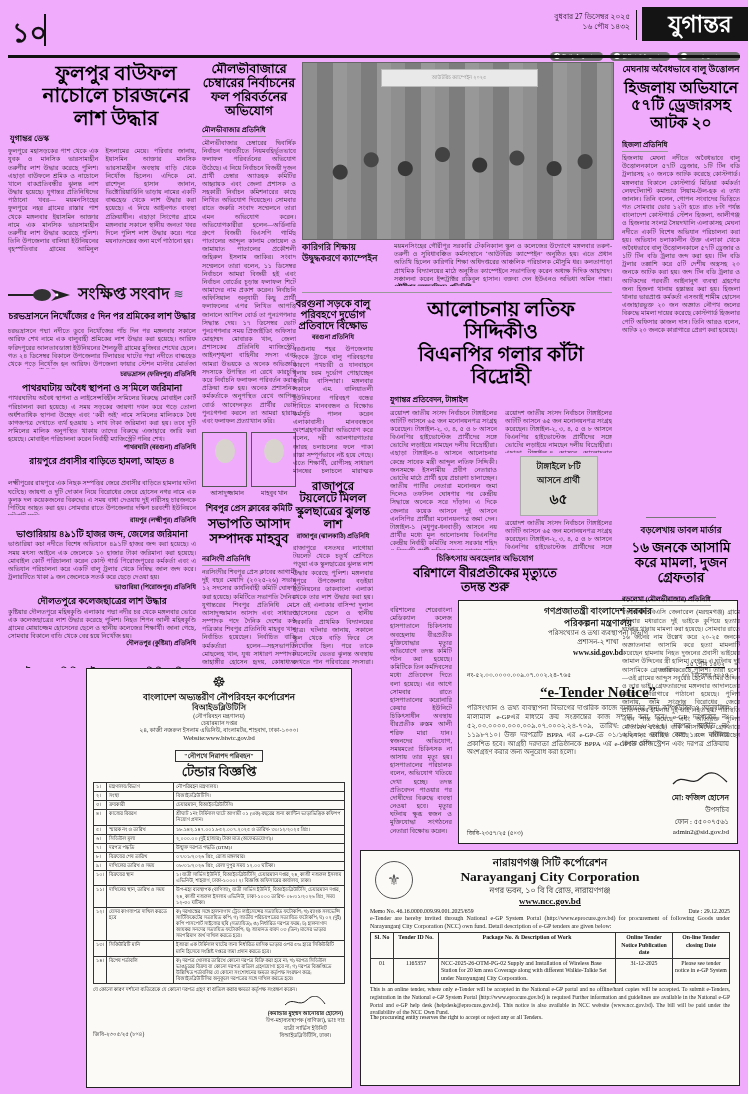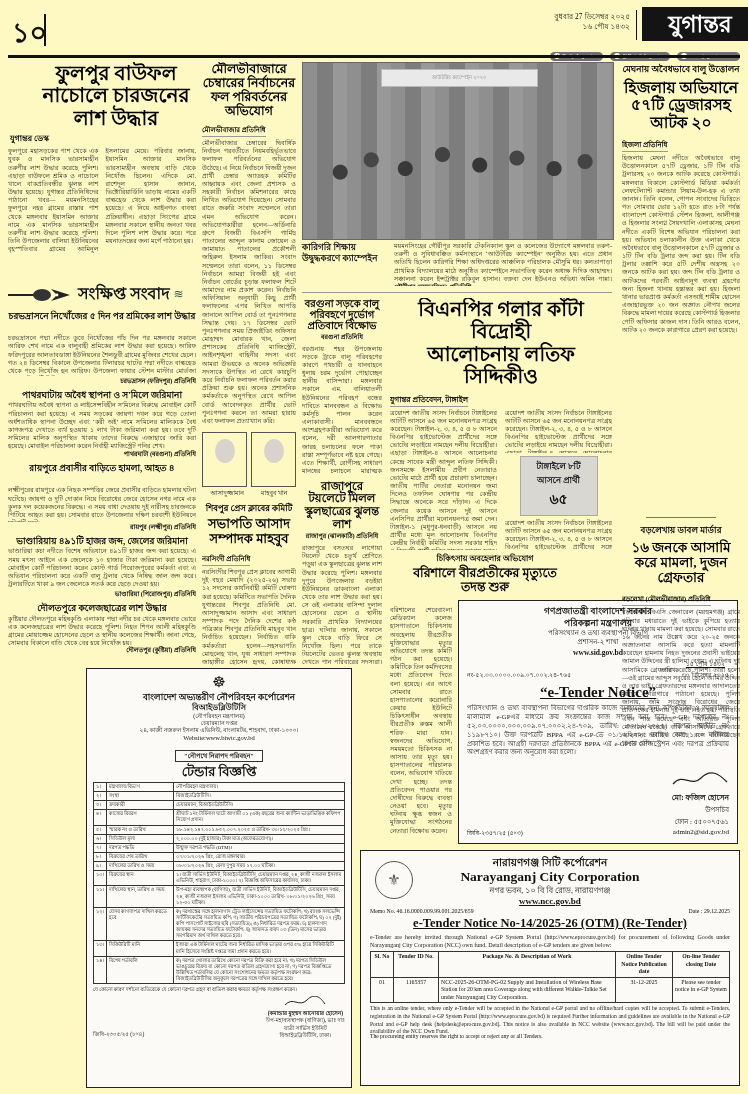--- a/index.html
+++ b/index.html
@@ -1,16 +1,16 @@
 <!DOCTYPE html>
 <html><head>
 <meta charset="utf-8">
 <style>
   html,body{margin:0;padding:0;background:#dddbd6;}
-  #page{position:relative;width:748px;height:1094px;margin:0 auto;background:#fef9c3;
+  #page{position:relative;width:748px;height:1094px;margin:0 auto;background:#f0abfc;
         font-family:"Liberation Serif",serif;color:#111;overflow:hidden;}
   .abs{position:absolute;}
   .j{text-align:justify;font-size:6.3px;line-height:1.3;color:#1d1d1d;overflow:hidden;}
   .hl{font-weight:bold;text-align:center;color:#000;line-height:1.12;}
   .by{font-weight:bold;font-size:7px;color:#000;}
   .kick{font-weight:bold;text-align:center;color:#000;}
   .rule{background:#111;}
   .box{border:1px solid #222;background:#fbfaf7;}
   
   .pagenum{font-size:27px;font-weight:bold;}
@@ -77,21 +77,21 @@
         <line x1="0" y1="9" x2="26" y2="9" stroke="#222" stroke-width="2"></line>
         <ellipse cx="34" cy="9" rx="9" ry="6" fill="#333"></ellipse>
         <polygon points="43,3 62,9 43,15 49,9" fill="#222"></polygon>
         <circle cx="49" cy="9" r="1.4" fill="#fff"></circle>
       </svg>
       <span style="font-size:16px;font-weight:bold;margin:0 4px;">সংক্ষিপ্ত সংবাদ</span>
       <span style="font-size:12px;color:#2e5e4e;">≋</span>
     </div>
 
     <div>
-      <div class="hl" style="font-size:9px;margin:3px 0 13px;text-align:center;">চরভদ্রাসনে নিখোঁজের ৫ দিন পর শ্রমিকের লাশ উদ্ধার</div>
+      <div class="hl" style="font-size:9px;margin:3px 0 6px;text-align:center;">চরভদ্রাসনে নিখোঁজের ৫ দিন পর শ্রমিকের লাশ উদ্ধার</div>
       <div class="j" style="height:42px;">চরভদ্রাসনে পদ্মা নদীতে ডুবে নিখোঁজের পাঁচ দিন পর মঙ্গলবার সকালে আরিফ শেখ নামে এক বালুবাহী শ্রমিকের লাশ উদ্ধার করা হয়েছে। আরিফ ফরিদপুরের আলতাবডাঙ্গা ইউনিয়নের শৈলডুবী গ্রামের মুজিবর শেখের ছেলে। গত ২৪ ডিসেম্বর বিকালে উপজেলার টিলারচর ঘাটের পদ্মা নদীতে বাল্কহেড থেকে পড়ে নিখোঁজ হন আরিফ। উপজেলা ফায়ার স্টেশন মাস্টার মোর্তজা জানান বিষয়টি নিশ্চিত করেন।</div>
       <div class="by" style="font-size:6.3px;text-align:right;">চরভদ্রাসন (ফরিদপুর) প্রতিনিধি</div>
     </div>
     <div>
       <div class="hl" style="font-size:9px;margin:3px 0 1px;">পাথরঘাটায় অবৈধ স্থাপনা ও স'মিলে জরিমানা</div>
       <div class="j" style="height:48px;">পাথরঘাটায় অবৈধ স্থাপনা ও লাইসেন্সবিহীন স'মিলের বিরুদ্ধে মোবাইল কোর্ট পরিচালনা করা হয়েছে। এ সময় সড়কের জায়গা দখল করে গড়ে তোলা অর্ধশতাধিক স্থাপনা উচ্ছেদ এবং ‘করী অই’ নামে স'মিলের মালিককে বৈধ কাগজপত্র দেখাতে ব্যর্থ হওয়ায় ১ লাখ টাকা জরিমানা করা হয়। তবে দুটি স'মিলের মালিক অনুপস্থিত থাকায় তাদের বিরুদ্ধে এজাহারে জারি করা হয়েছে। মোবাইল পরিচালনা করেন নির্বাহী ম্যাজিস্ট্রেট পনির শেখ।</div>
       <div class="by" style="font-size:6.3px;text-align:right;">পাথরঘাটা (বরগুনা) প্রতিনিধি</div>
     </div>
     <div>
       <div class="hl" style="font-size:9px;margin:3px 0 13px;">রায়পুরে প্রবাসীর বাড়িতে হামলা, আহত ৪</div>
@@ -143,33 +143,33 @@
   </div>
   <div class="abs" style="left:302px;top:242px;width:310px;display:flex;gap:6px;">
     <div style="width:86px;font-weight:bold;font-size:8.8px;line-height:1.25;">কারিগরি শিক্ষায় উদ্বুদ্ধকরণে ক্যাম্পেইন</div>
     <div class="j" style="flex:1;height:44px;">
       <span>ময়মনসিংহের গৌরীপুর সরকারি টেকনিক্যাল স্কুল ও কলেজের উদ্যোগে মঙ্গলবার তরুণ-তরুণী ও সুবিধাবঞ্চিত কর্মসংস্থানে ‘আউটরিচ ক্যাম্পেইন’ অনুষ্ঠিত হয়। এতে প্রধান অতিথি ছিলেন কারিগরি শিক্ষা অধিদপ্তরের আঞ্চলিক পরিচালক মৌসুমি ধর। কলতাপাড়া প্রাথমিক বিদ্যালয়ের মাঠে অনুষ্ঠিত ক্যাম্পেইনে সভাপতিত্ব করেন অধ্যক্ষ দিদিক আহাম্মদ। সঞ্চালনা করেন ইন্সট্রাক্টর রকিবুল হাসান। বক্তব্য দেন ইউএনও অভিধা অমিন পান্না।</span>
       <span class="by" style="font-size:6.3px;">গৌরীপুর (ময়মনসিংহ) প্রতিনিধি</span>
     </div>
   </div>
   <div class="abs rule" style="left:302px;top:292px;width:310px;height:1px;background:#999;"></div>
 
-  <div class="abs" style="left:302px;top:298px;width:80px;height:368px;overflow:hidden;">
+  <div class="abs" style="left:293px;top:298px;width:80px;height:368px;overflow:hidden;">
     <div class="hl" style="font-size:10px;">বরগুনা সড়কে বালু পরিবহণে দুর্ভোগ প্রতিবাদে বিক্ষোভ</div>
     <div class="by" style="font-size:6.3px;text-align:center;display:block;">বরগুনা প্রতিনিধি</div>
     <div class="j" style="height:128px;margin-top:2px;">বরগুনায় শহর উপজেলায় সড়কে ট্রাকে বালু পরিবহণের কারণে পথচারী ও যানবাহনে ধুলায় চরম দুর্ভোগ পোহাচ্ছেন স্থানীয় বাসিন্দারা। মঙ্গলবার সকালে এম. বালিয়াতলী ইউনিয়নের পরিবহণ বন্ধের দাবিতে মানববন্ধন ও বিক্ষোভ কর্মসূচি পালন করেন এলাকাবাসী। মানববন্ধনে অংশগ্রহণকারীরা অভিযোগ করে বলেন, দরী আলগারগাতার জারহ চলাচলের ফলে পাকা রাস্তা সম্পূর্ণভাবে নষ্ট হয়ে গেছে। এতে শিক্ষার্থী, রোগীসহ সাধারণ মানুষের চলাচলে মারাত্মক ভোগান্তি সৃষ্টি হচ্ছে। এ বিষয়ে প্রশাসনের কার্যকর হস্তক্ষেপ দাবি করেন তারা। অবিলম্বে বালু পরিবহণ বন্ধ না হলে কঠোর কর্মসূচি দেওয়ার হুঁশিয়ারি দেন বক্তারা।</div>
     <div class="hl" style="font-size:11.5px;margin-top:7px;">রাজাপুরে টয়লেটে মিলল স্কুলছাত্রের ঝুলন্ত লাশ</div>
     <div class="by" style="font-size:6.3px;text-align:center;display:block;">রাজাপুর (ঝালকাঠি) প্রতিনিধি</div>
     <div class="j" style="height:120px;margin-top:2px;">রাজাপুরে বসতঘর লাগোয়া টয়লেট থেকে চতুর্থ শ্রেণিতে পড়ুয়া এক স্কুলছাত্রের ঝুলন্ত লাশ উদ্ধার করেছে পুলিশ। মঙ্গলবার দুপুরে উপজেলার বড়ইয়া ইউনিয়নের ডাকবাংলা এলাকা থেকে তার লাশ উদ্ধার করা হয়। সে ওই এলাকার বাসিন্দা দুলাল হোসেনের ছেলে ও স্থানীয় সরকারি প্রাথমিক বিদ্যালয়ের ছাত্র। ঘটনার জানায়, সকালে স্কুল থেকে বাড়ি ফিরে সে নিখোঁজ ছিল। পরে তাকে টয়লেটের ভেতর ঝুলন্ত অবস্থায় দেখতে পান পরিবারের সদস্যরা। পুলিশ লাশ উদ্ধার করে ময়নাতদন্তের জন্য মর্গে পাঠিয়েছে।</div>
   </div>
 
   <div class="abs" style="left:390px;top:298px;width:222px;height:252px;overflow:hidden;">
     <div class="hl" style="font-size:20px;">
+      <div>আলোচনায় লতিফ সিদ্দিকীও</div>
       <div>বিএনপির গলার কাঁটা বিদ্রোহী</div>
-      <div>আলোচনায় লতিফ সিদ্দিকীও</div>
     </div>
     <div class="by" style="font-size:7.5px;margin:3px 0 2px;border-bottom:1px solid #999;display:inline-block;">যুগান্তর প্রতিবেদন, টাঙ্গাইল</div>
     <div style="display:flex;gap:8px;">
       <div class="j" style="width:107px;height:178px;">ত্রয়োদশ জাতীয় সংসদ নির্বাচনে টাঙ্গাইলের আটটি আসনে ৬৫ জন মনোনয়নপত্র সংগ্রহ করেছেন। টাঙ্গাইল-২, ৩, ৪, ৫ ও ৮ আসনে বিএনপির হাইভোল্টেজ প্রার্থীদের সঙ্গে ভোটের লড়াইয়ে নামছেন দলীয় বিদ্রোহীরা। এছাড়া টাঙ্গাইল-৪ আসনে আলোচনার কেন্দ্রে সাবেক মন্ত্রী আব্দুল লতিফ সিদ্দিকী। জনসমক্ষে ইসলামীয় প্রবীণ নেতারাও ভোটের মাঠে প্রার্থী হয়ে প্রচারণা চালাচ্ছেন। জাতীয় পার্টির নেতারা মনোনয়ন জমা দিলেও তফসিল ঘোষণার পর কেন্দ্রীয় সিদ্ধান্তে অনেকে সরে দাঁড়ান। এ দিকে জেলার কয়েক আসনে দুই আসনে এনসিপির প্রার্থীরা মনোনয়নপত্র জমা দেন। টাঙ্গাইল-১ (মধুপুর-ধনবাড়ী) আসনে নয় প্রার্থীর মধ্যে মূল আলোচনায় বিএনপির কেন্দ্রীয় নির্বাহী কমিটির সদস্য সরকার শহিদ ও বিদ্রোহী প্রার্থী ফকির মাহবুব আনাম স্বপন। দলীয় মনোনয়ন বঞ্চিত বিএনপির কেন্দ্রীয় নির্বাহী কমিটির সদস্য হয়েও দল থেকে পদত্যাগ করে স্বতন্ত্র প্রার্থী হয়েছেন অনেকে। টাঙ্গাইল-৫ (সদর) আসনে ১০ জন মনোনয়নপত্র দাখিল করেন। টাঙ্গাইল-৮ (বাসাইল-সখীপুর) আসনে ৬৫ প্রার্থীর মধ্যে বিদ্রোহী প্রার্থী নিয়ে বিপাকে বিএনপি। স্থানীয় নেতাকর্মীরা জানান, কেন্দ্র ঘোষিত প্রার্থীর বিরুদ্ধে মাঠে থাকা বিদ্রোহীরা ভোটের হিসাব পালটে দিতে পারেন।</div>
       <div style="width:107px;">
         <div class="j" style="height:44px;">ত্রয়োদশ জাতীয় সংসদ নির্বাচনে টাঙ্গাইলের আটটি আসনে ৬৫ জন মনোনয়নপত্র সংগ্রহ করেছেন। টাঙ্গাইল-২, ৩, ৪, ৫ ও ৮ আসনে বিএনপির হাইভোল্টেজ প্রার্থীদের সঙ্গে ভোটের লড়াইয়ে নামছেন দলীয় বিদ্রোহীরা। এছাড়া টাঙ্গাইল-৪ আসনে আলোচনার কেন্দ্রে সাবেক মন্ত্রী আব্দুল লতিফ সিদ্দিকী। জনসমক্ষে ইসলামীয় প্রবীণ নেতারাও ভোটের মাঠে প্রার্থী হয়ে প্রচারণা চালাচ্ছেন। জাতীয় পার্টির নেতারা মনোনয়ন জমা দিলেও তফসিল ঘোষণার পর কেন্দ্রীয় সিদ্ধান্তে অনেকে সরে দাঁড়ান। এ দিকে জেলার কয়েক আসনে দুই আসনে এনসিপির প্রার্থীরা মনোনয়নপত্র জমা দেন। টাঙ্গাইল-১ (মধুপুর-ধনবাড়ী) আসনে নয় প্রার্থীর মধ্যে মূল আলোচনায় বিএনপির কেন্দ্রীয় নির্বাহী কমিটির সদস্য সরকার শহিদ ও বিদ্রোহী প্রার্থী ফকির মাহবুব আনাম স্বপন। দলীয় মনোনয়ন বঞ্চিত বিএনপির কেন্দ্রীয় নির্বাহী কমিটির সদস্য হয়েও দল থেকে পদত্যাগ করে স্বতন্ত্র প্রার্থী হয়েছেন অনেকে। টাঙ্গাইল-৫ (সদর) আসনে ১০ জন মনোনয়নপত্র দাখিল করেন। টাঙ্গাইল-৮ (বাসাইল-সখীপুর) আসনে ৬৫ প্রার্থীর মধ্যে বিদ্রোহী প্রার্থী নিয়ে বিপাকে বিএনপি। স্থানীয় নেতাকর্মীরা জানান, কেন্দ্র ঘোষিত প্রার্থীর বিরুদ্ধে মাঠে থাকা বিদ্রোহীরা ভোটের হিসাব পালটে দিতে পারেন।</div>
         <div class="inset" style="width:72px;margin:3px auto;padding:3px 2px;">
           <div style="font-size:8.5px;">টাঙ্গাইলে ৮টি</div>
           <div style="font-size:8.5px;">আসনে প্রার্থী</div>
           <div style="font-size:14px;">৬৫</div>
@@ -339,21 +339,20 @@
     <div style="text-align:center;line-height:1.25;">
       <div style="font-size:10.5px;font-weight:bold;">নারায়ণগঞ্জ সিটি কর্পোরেশন</div>
       <div style="font-size:13.5px;font-weight:bold;">Narayanganj City Corporation</div>
       <div style="font-size:8px;">নগর ভবন, ১০ বি বি রোড, নারায়ণগঞ্জ</div>
       <div style="font-size:9px;font-weight:bold;" class="undl">www.ncc.gov.bd</div>
     </div>
     <div style="display:flex;justify-content:space-between;font-size:5.8px;margin-top:1px;">
       <span>Memo No. 46.16.0000.009.99.001.2025/659</span>
       <span>Date : 29.12.2025</span>
     </div>
-    <div style="text-align:center;font-size:12.5px;font-weight:bold;margin:2px 0;" class="undl">e-Tender Notice No-14/2025-26 (OTM) (Re-Tender)</div>
     <div class="j" style="font-size:6px;line-height:1.35;height:16px;">e-Tender are hereby invited through National e-GP System Portal (http://www.eprocure.gov.bd) for procurement of following Goods under Narayanganj City Corporation (NCC) own fund. Detail description of e-GP tenders are given below:</div>
     <table class="tnd" style="font-size:5.8px;line-height:1.3;margin-top:2px;">
       <thead>
         <tr>
           <th style="width:18px;">Sl. No</th>
           <th style="width:40px;">Tender ID No.</th>
           <th>Package No. &amp; Description of Work</th>
           <th style="width:52px;">Online Tender Notice Publication date</th>
           <th style="width:52px;">On-line Tender closing Date</th>
         </tr>

